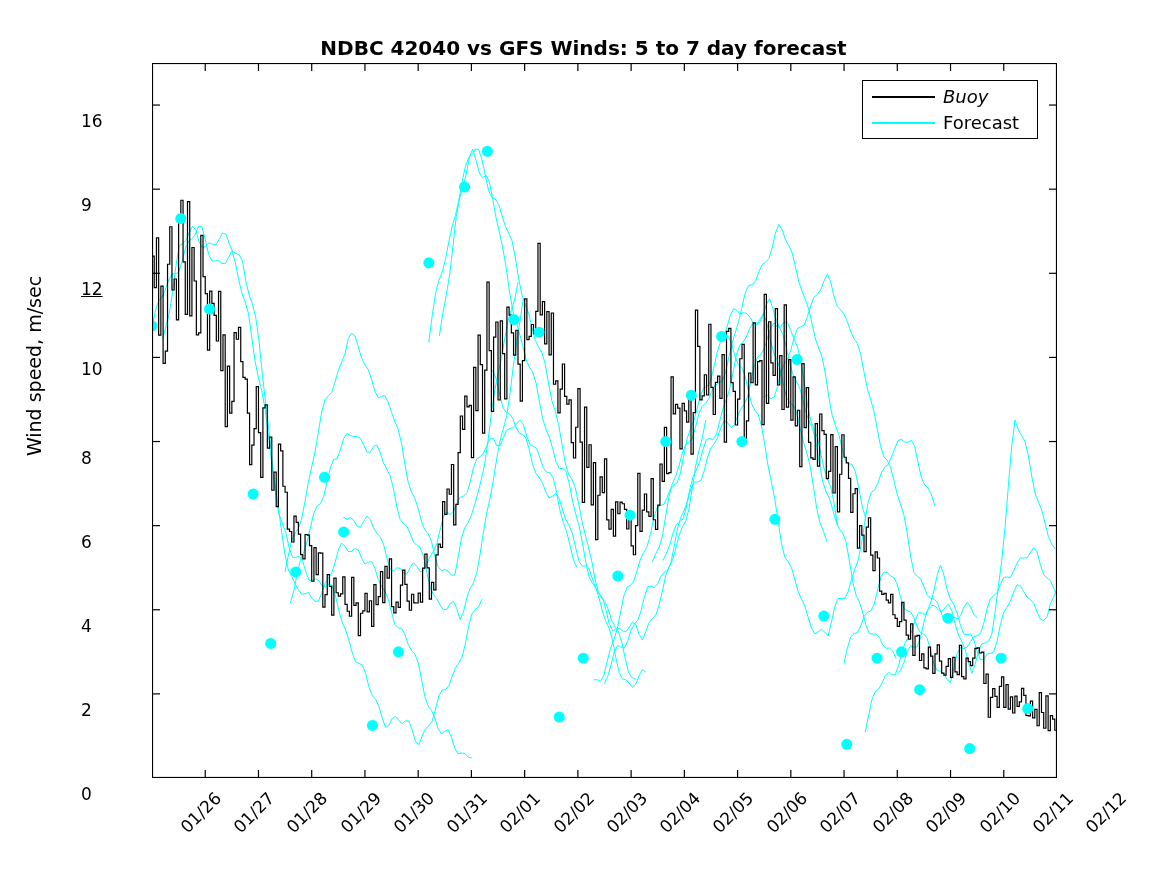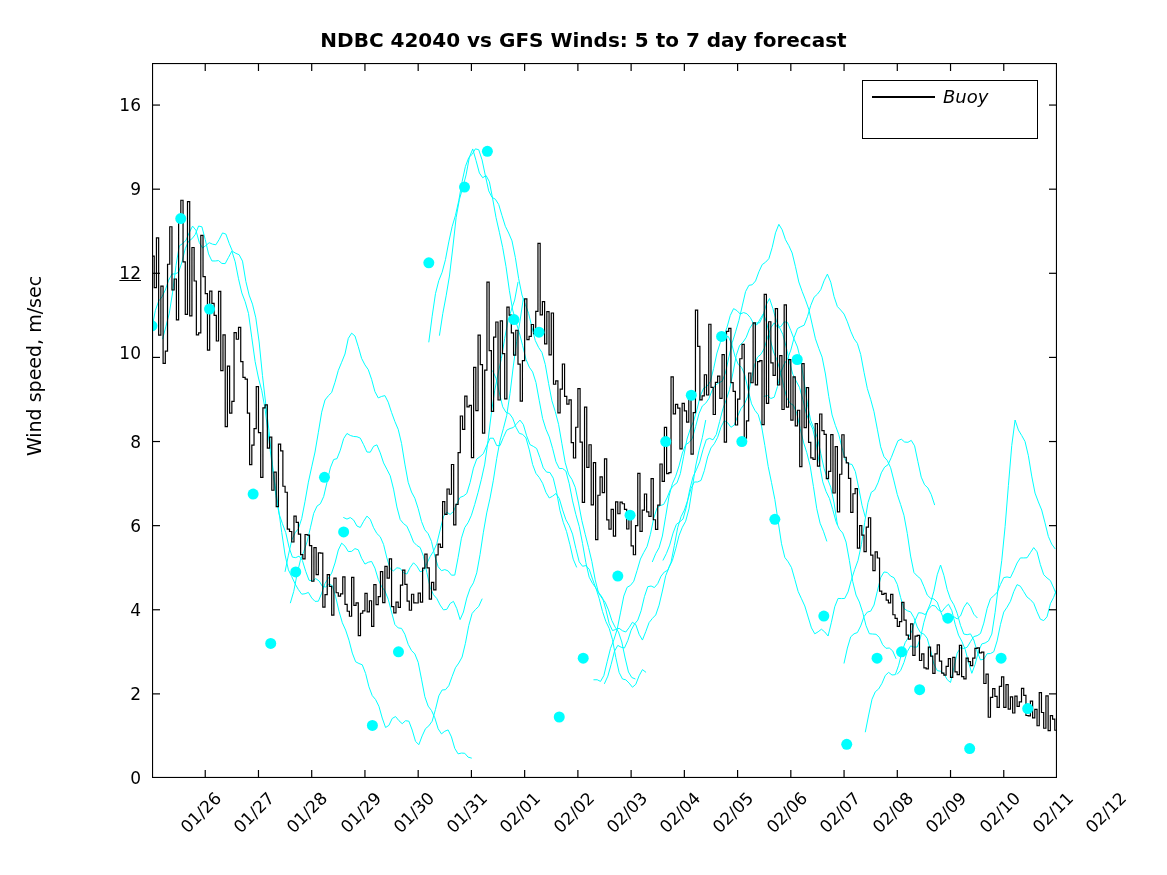--- a/index.html
+++ b/index.html
@@ -1,35 +1,36 @@
 <!DOCTYPE html>
 <html><head>
 <meta charset="utf-8">
 <style>
   html,body{margin:0;padding:0;background:#ffffff;}
   body{width:1167px;height:875px;overflow:hidden;font-family:"DejaVu Sans","Liberation Sans",sans-serif;}
   #figure{position:relative;width:1167px;height:875px;background:#ffffff;}
   #chart-title{
-    position:absolute;left:0;top:28px;width:1167px;text-align:center;
+    position:absolute;left:0;top:36px;width:1167px;text-align:center;
     font-size:20px;font-weight:bold;color:#000;letter-spacing:0px;
     font-family:"DejaVu Sans","Liberation Sans",sans-serif;
   }
   #plot-area{position:absolute;left:152px;top:63px;width:905px;height:715px;}
   #plot-svg{display:block;}
   #y-axis-label{
     position:absolute;
     left:-266px; top:355px;
     width:600px;text-align:center;
     transform:rotate(-90deg);transform-origin:center center;
     font-size:19px;color:#000;
   }
   .ytick-label{
     position:absolute;right:1169px;
-    font-size:17px;color:#000;text-align:right;width:60px;
+    font-size:17px;color:#000;width:60px;
     transform:translateY(-50%);
+    margin-top:16px;
   }
   #y-tick-labels{position:absolute;left:0;top:0;width:1167px;height:875px;pointer-events:none;}
   #x-tick-labels{position:absolute;left:0;top:0;width:1167px;height:875px;pointer-events:none;}
   .xtick-label{
     position:absolute;
     font-size:17px;color:#000;
     white-space:nowrap;
     transform:rotate(-45deg);
     transform-origin:right top;
   }
@@ -205,15 +206,19 @@
         </g>
       <rect id="frame" x="0.5" y="0.5" width="904" height="714" fill="none" stroke="#000000" stroke-width="1.2"></rect>
     </svg>
   </div>
 
   <div id="legend">
       <div class="legend-row" style="top: 4px; font-style: italic;">
         <div class="legend-swatch" style="background: rgb(0, 0, 0);"></div>
         <div class="legend-text">Buoy</div>
       </div>
+      <div class="legend-row" style="top: 30px;">
+        <div class="legend-swatch" style="background: rgb(0, 255, 255);"></div>
+        <div class="legend-text">Forecast</div>
+      </div>
     </div>
 
 </div>
 
 </body></html>

